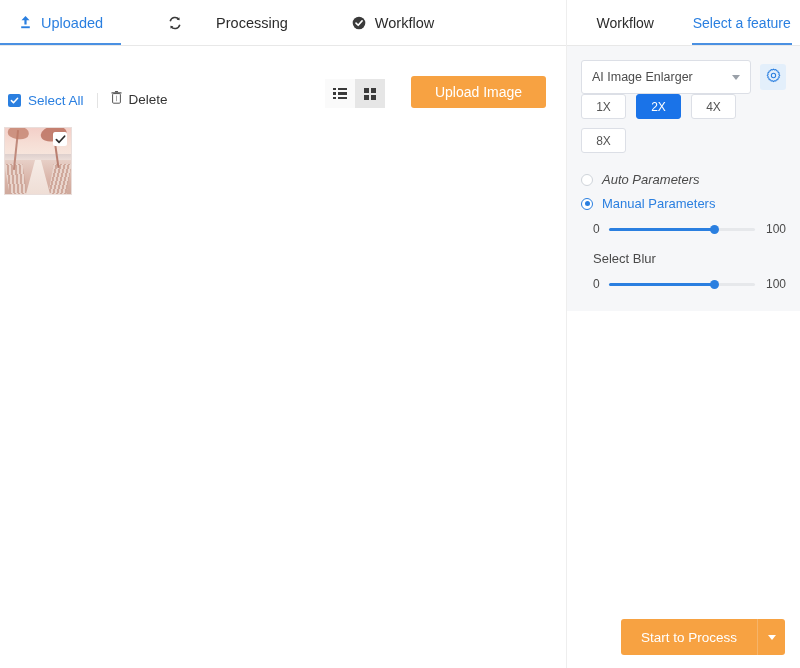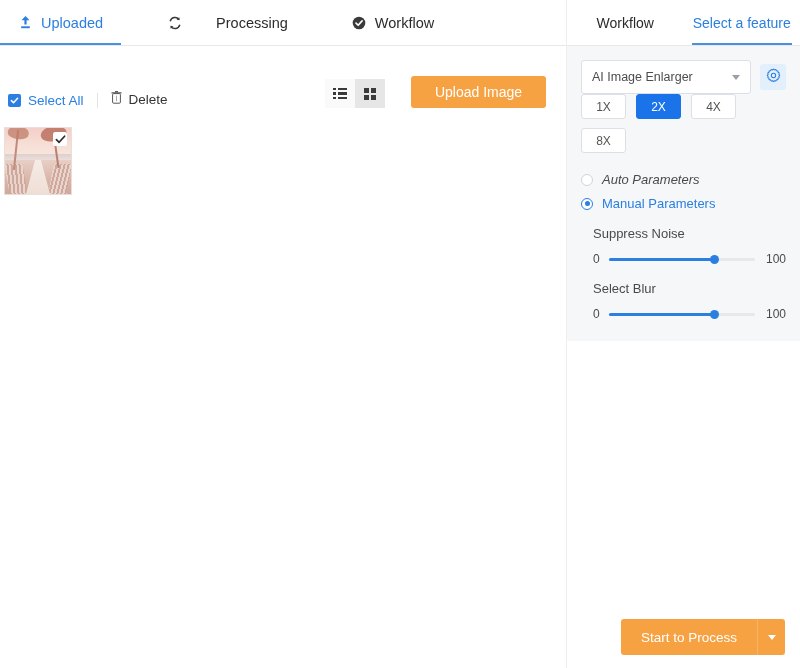--- a/index.html
+++ b/index.html
@@ -360,21 +360,20 @@
 
       <div class="radio-line first">
         <span class="radio"></span>
         <span class="radio-label">Auto Parameters</span>
       </div>
       <div class="radio-line second">
         <span class="radio on"></span>
         <span class="radio-label sel">Manual Parameters</span>
       </div>
 
-      <div class="param-label">Suppress Noise</div>
       <div class="sliderrow">
         <span class="smin">0</span>
         <span class="track">
           <span class="fill" id="fill0" style="width: 72%;"></span>
           <span class="knob" id="knob0" style="left: 72%;"></span>
         </span>
         <span class="smax">100</span>
       </div>
 
       <div class="param-label">Select Blur</div>

